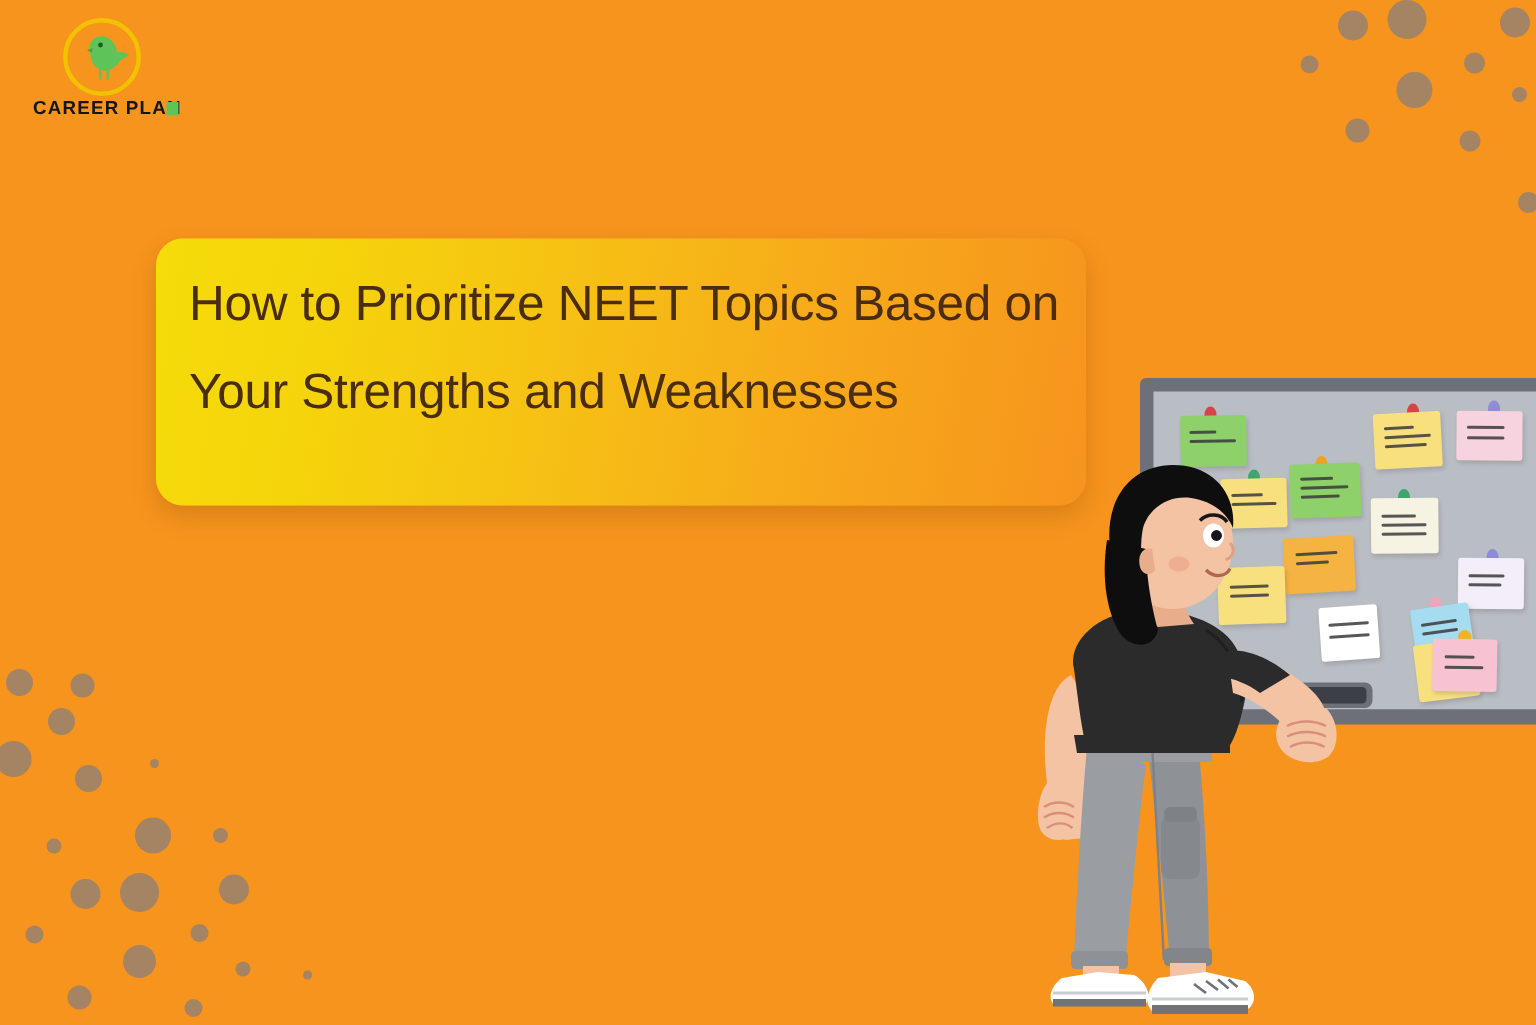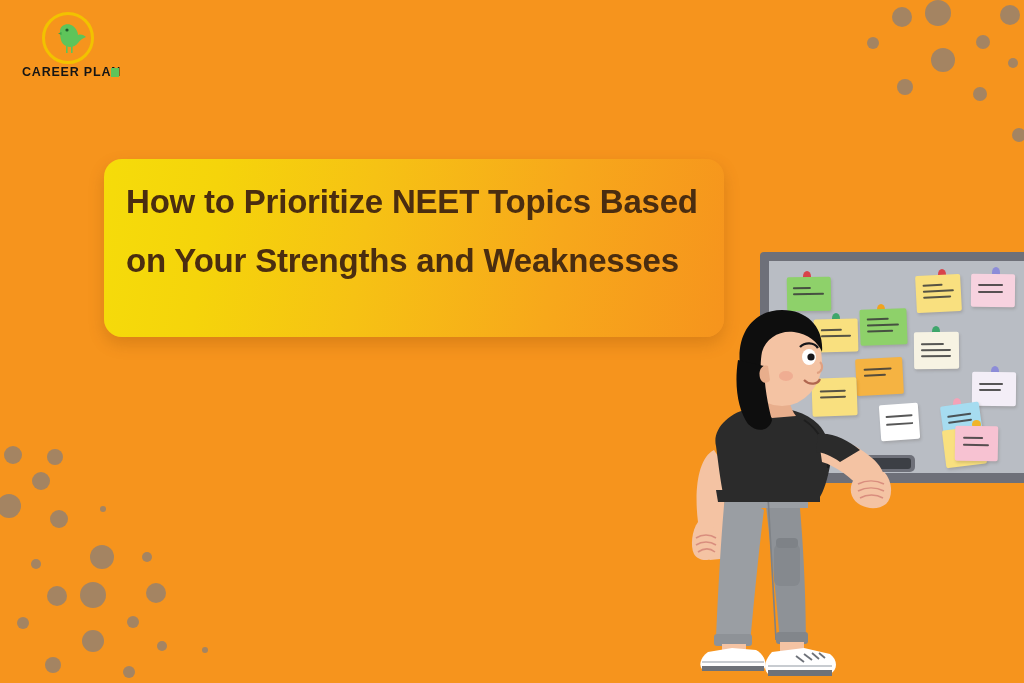--- a/index.html
+++ b/index.html
@@ -34,21 +34,21 @@
 
   
   .title-wrap{
     position:absolute;left:104px;top:159px;width:620px;height:178px;
     border-radius:18px;
     background:linear-gradient(100deg,#F5DC0A 0%,#F5D40B 18%,#F6C214 42%,#F7A81B 72%,#F6941D 100%);
     box-shadow:0 7px 16px rgba(120,60,0,.22);
   }
   .title-text{
     position:absolute;left:22px;top:14px;width:600px;
-    font-size:33px;line-height:1.78;font-weight:bold;color:#4A2D10;
+    font-size:33px;line-height:1.78;font-weight:normal;color:#4A2D10;
     letter-spacing:-.2px;
   }
 
   
   .board-frame{
     position:absolute;left:760px;top:252px;width:300px;height:230px;
     background:#6E7079;border-radius:4px;
   }
   .board-face{
     position:absolute;left:769px;top:261px;width:291px;height:212px;

